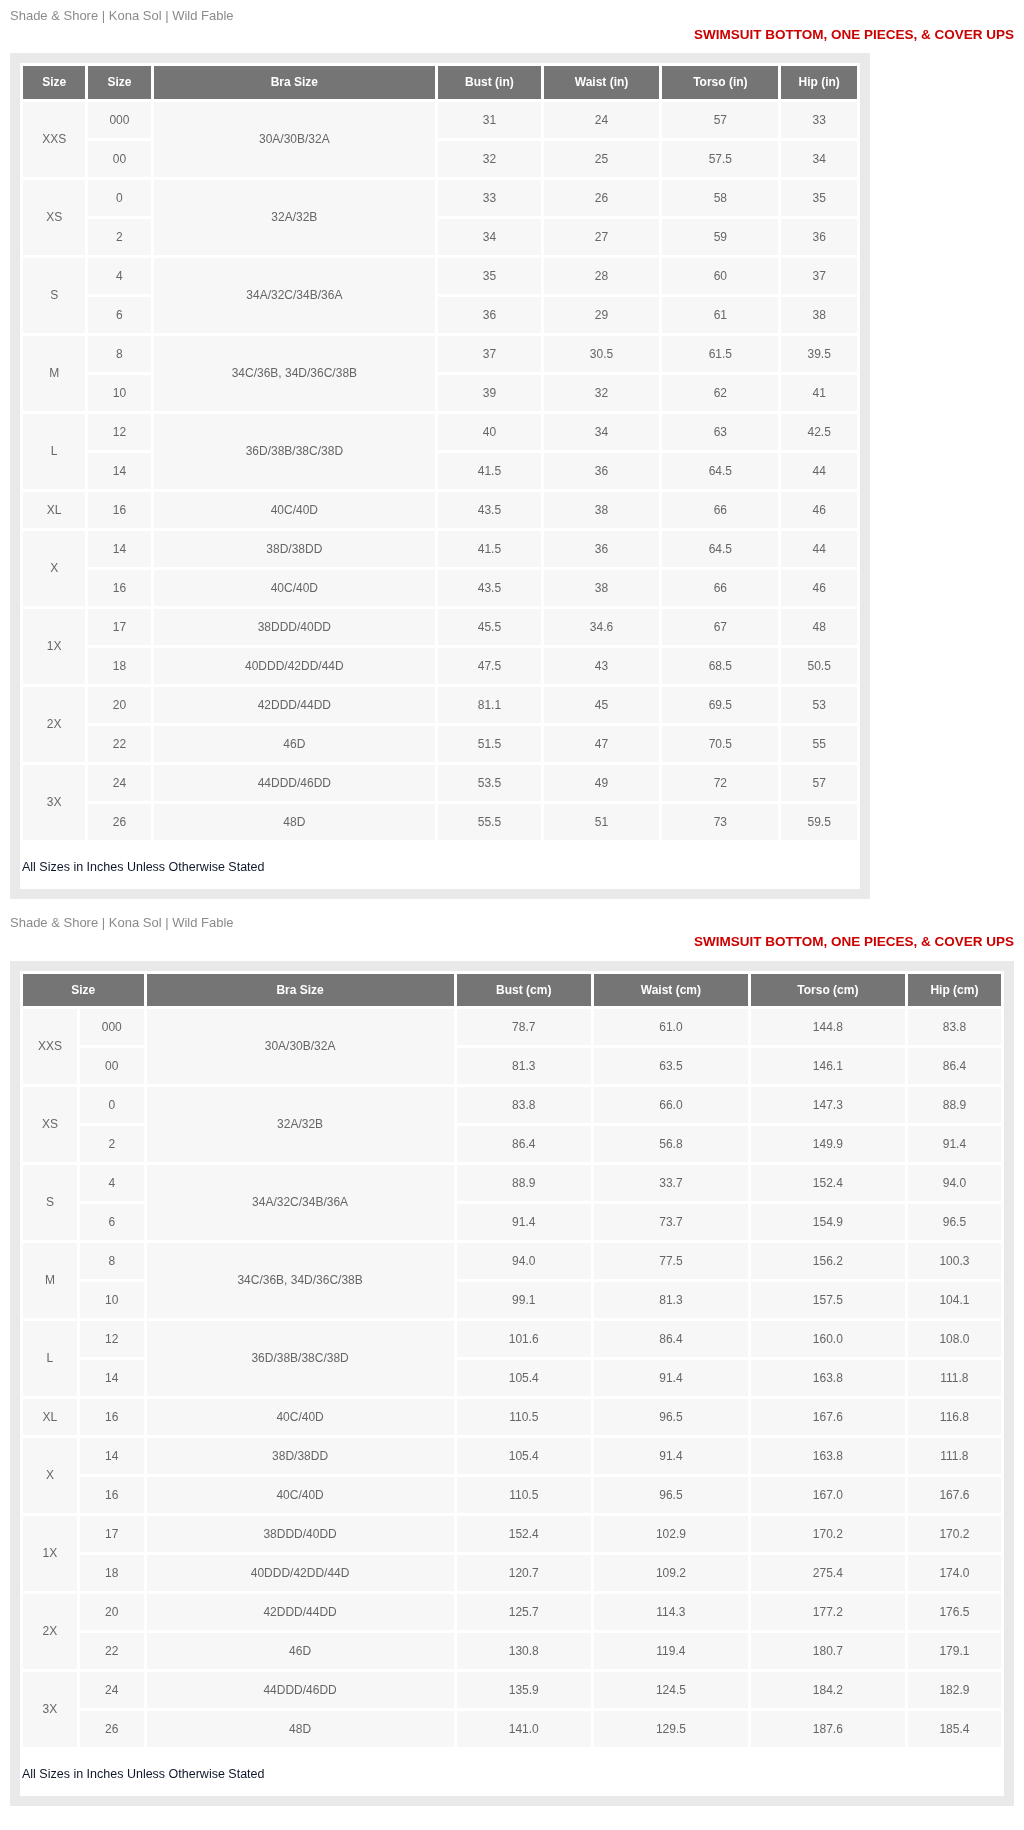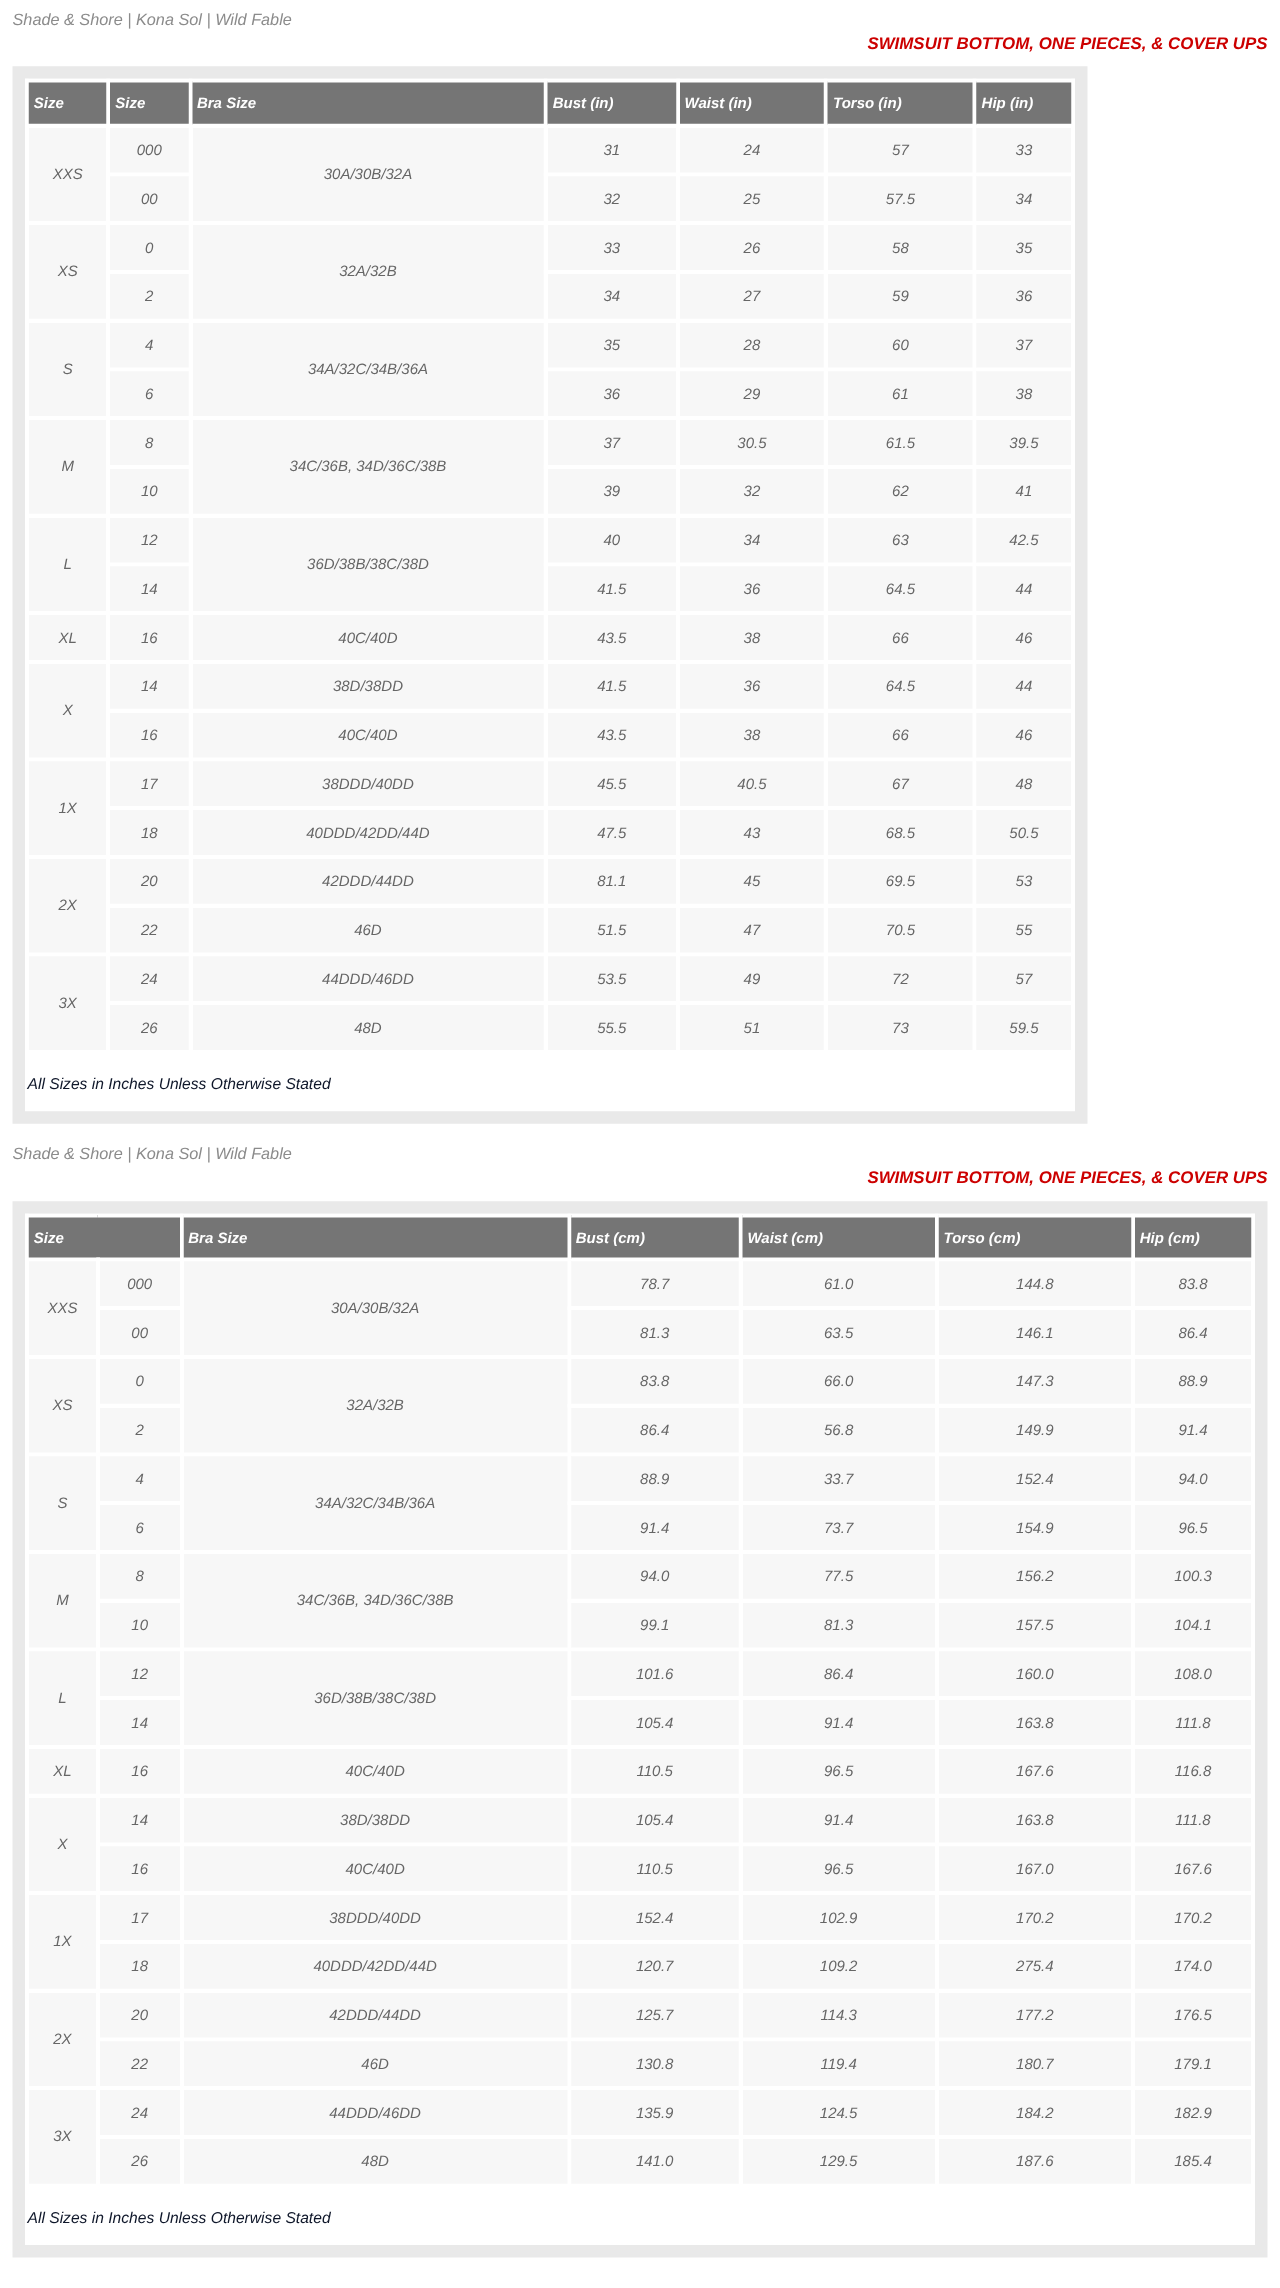--- a/index.html
+++ b/index.html
@@ -12,21 +12,20 @@
   *{box-sizing:border-box;}
   body{
     margin:0;
     background:#ffffff;
     font-family:"Liberation Sans", sans-serif;
     -webkit-font-smoothing:antialiased;
   }
   .page{
     width:1024px;
     padding:8px 10px 14px 10px;
-    font-style:italic;
   }
   .intro{margin:0 0 10px 0;}
   .brands{
     color:#8b8b8b;
     font-size:13px;
     line-height:1.3;
   }
   .heading{
     color:var(--accent-red,#cc0000);
     font-size:13.5px;
@@ -48,21 +47,21 @@
   table.size-table{
     width:100%;
     border-collapse:collapse;
     table-layout:fixed;
   }
   table.size-table th{
     background:var(--header-bg,#757575);
     color:#ffffff;
     font-size:12px;
     font-weight:bold;
-    text-align:left;
+    text-align:center;
     padding:9px 4px;
     line-height:1.2;
     border:3px solid #ffffff;
   }
   table.size-table td{
     background:var(--cell-bg,#f7f7f7);
     color:var(--cell-text,#666666);
     font-size:12px;
     line-height:1;
     text-align:center;
@@ -218,21 +217,21 @@
                 <td>43.5</td>
                 <td>38</td>
                 <td>66</td>
                 <td>46</td>
               </tr>
               <tr>
                 <td rowspan="2">1X</td>
                 <td>17</td>
                 <td>38DDD/40DD</td>
                 <td>45.5</td>
-                <td>40.5</td>
+                <td>34.6</td>
                 <td>67</td>
                 <td>48</td>
               </tr>
               <tr>
                 <td>18</td>
                 <td>40DDD/42DD/44D</td>
                 <td>47.5</td>
                 <td>43</td>
                 <td>68.5</td>
                 <td>50.5</td>

